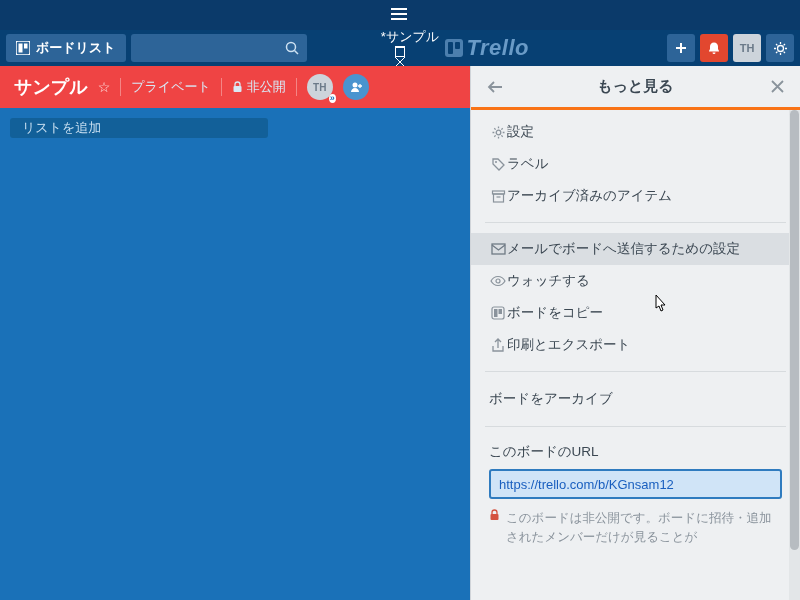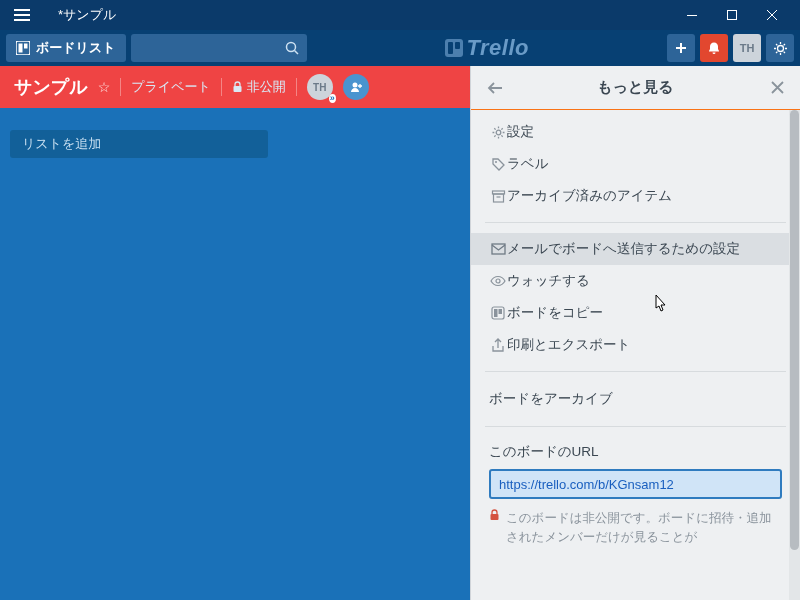--- a/index.html
+++ b/index.html
@@ -1,19 +1,19 @@
 <!DOCTYPE html>
 <html><head>
   <meta charset="utf-8">
   <style>
     * { margin: 0; padding: 0; box-sizing: border-box; font-family: "Helvetica Neue", Arial, "Hiragino Kaku Gothic ProN", "Hiragino Sans", Meiryo, sans-serif; }
     body { width: 800px; height: 600px; overflow: hidden; background: #fff; }
 
     
-    .titlebar { height: 30px; background: #0b3a6a; color: #fff; display: flex; align-items: center; padding: 0 8px; }
+    .titlebar { height: 30px; background: #0b3a6a; color: #fff; display: flex; align-items: center; padding: 0 8px; flex-direction: column; }
     .titlebar .hamburger { width: 30px; display: flex; flex-direction: column; gap: 3px; cursor: pointer; padding: 8px 6px; }
     .titlebar .hamburger span { height: 2px; background: #fff; width: 16px; }
     .titlebar .title { font-size: 13px; margin-left: 20px; flex: 1; }
     .titlebar .winbtn { width: 40px; height: 30px; display: flex; align-items: center; justify-content: center; cursor: pointer; }
 
     
     .headerbar { height: 36px; background: #074073; display: flex; align-items: center; padding: 0 6px; gap: 5px; }
     .boards-btn { height: 28px; background: #2d6498; color: #fff; display: flex; align-items: center; gap: 6px; padding: 0 10px; border-radius: 3px; font-size: 13px; font-weight: 700; cursor: pointer; }
     .search-box { height: 28px; width: 176px; background: #2d6498; border-radius: 3px; display: flex; align-items: center; padding: 0 8px; }
     .search-box .spacer { flex: 1; }
@@ -32,25 +32,25 @@
     .board-star { font-size: 14px; opacity: .85; cursor: pointer; }
     .divider { width: 1px; height: 18px; background: rgba(255,255,255,.35); }
     .board-chip { font-size: 13px; color: #d9e8f5; cursor: pointer; display: flex; align-items: center; gap: 4px; }
     .member-avatar { width: 26px; height: 26px; border-radius: 50%; background: #cdd4db; color: #6b7a89; font-size: 10px; font-weight: 700; display: flex; align-items: center; justify-content: center; position: relative; }
     .member-avatar .arrows { position: absolute; bottom: -3px; right: -3px; font-size: 9px; color: #1a71b8; background: #fff; border-radius: 50%; line-height: 1; padding: 0 1px; }
     .member-add { width: 26px; height: 26px; border-radius: 50%; background: #4a94cf; color: #fff; display: flex; align-items: center; justify-content: center; cursor: pointer; }
     .board-menu-trigger { display: flex; align-items: center; gap: 4px; font-size: 13px; cursor: pointer; }
 
     
     .canvas { height: calc(600px - 30px - 36px - 42px); background: #1a71b8; position: relative; padding: 10px; }
-    .add-list { width: 258px; height: 28px; background: #126099; color: #c8dff1; display: flex; align-items: center; padding: 0 12px; font-size: 13px; border-radius: 3px; cursor: pointer; margin-top: 12px; }
+    .add-list { width: 258px; height: 20px; background: #126099; color: #c8dff1; display: flex; align-items: center; padding: 0 12px; font-size: 13px; border-radius: 3px; cursor: pointer; }
 
     
     .sidemenu { position: absolute; top: 66px; right: 0; width: 330px; height: 534px; background: #eef0f2; border-left: 1px solid #d0d4d9; display: flex; flex-direction: column; }
-    .sidemenu-header { height: 44px; display: flex; align-items: center; justify-content: center; border-bottom: 1px solid #f97316; position: relative; }
+    .sidemenu-header { height: 44px; display: flex; align-items: center; justify-content: center; border-bottom: 3px solid #f97316; position: relative; }
     .sidemenu-header .back { position: absolute; left: 10px; color: #8a939c; font-size: 18px; cursor: pointer; padding: 4px 6px; }
     .sidemenu-header .close { position: absolute; right: 10px; color: #8a939c; font-size: 18px; cursor: pointer; padding: 4px 6px; }
     .sidemenu-title { font-size: 15px; font-weight: 700; color: #3b4752; }
     .sidemenu-body { flex: 1; overflow-y: auto; padding: 6px 0; }
     .sidemenu-scroll { position: absolute; right: 0; top: 44px; bottom: 0; width: 11px; background: #e3e6e8; }
     .sidemenu-scroll .thumb { position: absolute; left: 1px; right: 1px; top: 0; height: 440px; background: #b7bcc1; border-radius: 5px; }
 
     .menu-item { height: 32px; display: flex; align-items: center; padding: 0 18px; font-size: 13.5px; color: #3b4752; cursor: pointer; }
     .menu-item.hover { background: #dadee2; }
     .menu-item .icon { width: 18px; display: flex; justify-content: center; color: #8a939c; }

